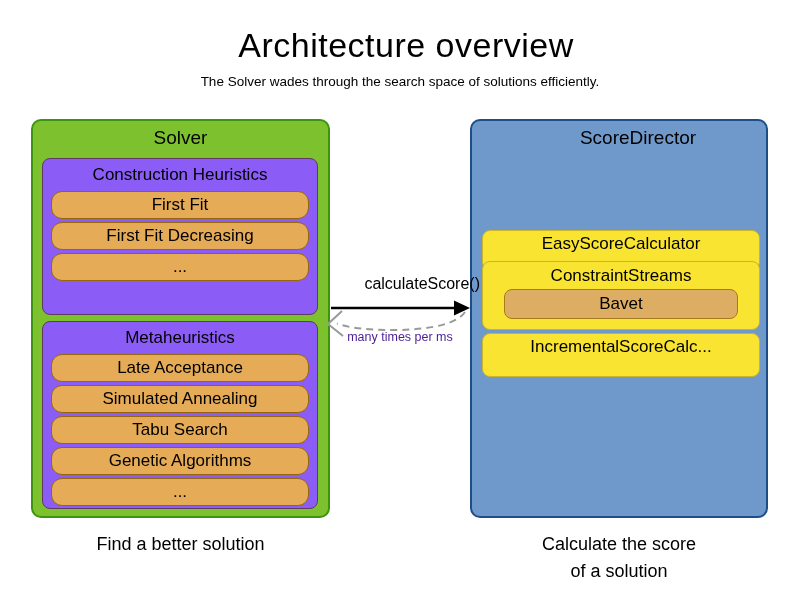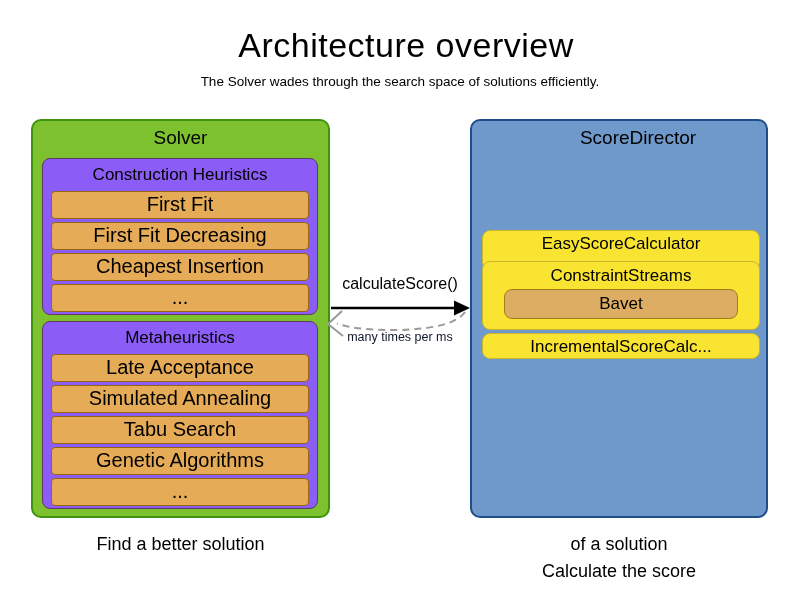--- a/index.html
+++ b/index.html
@@ -65,26 +65,26 @@
   .group-mh { top: 200px; height: 188px; }
   .group-title {
     text-align: center;
     font-size: 17px;
     line-height: 27px;
     flex: 0 0 27px;
   }
   .algo-item {
     background: #e5ab57;
     border: 1.5px solid #96660f;
-    border-radius: 4px;
+    border-radius: 11px;
     box-sizing: border-box;
     flex: 0 0 28px;
     line-height: 25px;
     text-align: center;
-    font-size: 20px;
+    font-size: 17px;
   }
 
   
   .sd-box {
     position: absolute;
     left: 470px; top: 119px;
     width: 298px; height: 399px;
     background: #7099cb;
     border: 2px solid #1d4e89;
     border-radius: 10px;
@@ -97,21 +97,21 @@
     width: 278px;
     background: #f9e431;
     border: 1.5px solid #c9b42b;
     border-radius: 8px;
     box-sizing: border-box;
     text-align: center;
     font-size: 17px;
   }
   .calc-easy { top: 109px; height: 40px; line-height: 25px; }
   .calc-cs   { top: 140px; height: 69px; }
-  .calc-inc  { top: 212px; height: 26px; line-height: 25px; }
+  .calc-inc  { top: 212px; height: 44px; line-height: 25px; }
   .calc-cs .calc-label { line-height: 27px; display: block; border-radius: 8px; }
   .bavet {
     margin: 0 21px;
     height: 30px;
     line-height: 27px;
     background: #ddad63;
     border: 1.5px solid #a67c1b;
     border-radius: 8px;
     box-sizing: border-box;
     text-align: center;
@@ -122,30 +122,30 @@
   .arrows-svg {
     position: absolute;
     left: 0; top: 0;
     width: 800px; height: 600px;
     pointer-events: none;
   }
   .arrow-label {
     position: absolute;
     left: 320px; top: 275px;
     width: 160px;
-    text-align: center;
+    text-align: right;
     font-size: 16px;
   }
   .arrow-sublabel {
     position: absolute;
     left: 320px; top: 330px;
     width: 160px;
     text-align: center;
     font-size: 12.5px;
-    color: #0f172a;
+    color: #4c1d95;
   }
 
   
   .caption {
     position: absolute;
     text-align: center;
     font-size: 18px;
     line-height: 27px;
   }
   .caption-left  { left: 31px;  top: 531px; width: 299px; }
@@ -159,21 +159,20 @@
   <div class="title">Architecture overview</div>
   <div class="subtitle sub1">The Solver wades through the search space of solutions efficiently.</div>
 
   <div class="solver-box">
     <div class="box-title">Solver</div>
 
     <div class="phase-group group-ch">
       <div class="group-title">Construction Heuristics</div>
       <div class="algo-item">First Fit</div>
       <div class="algo-item">First Fit Decreasing</div>
-      <div class="algo-item">Cheapest Insertion</div>
       <div class="algo-item">...</div>
     </div>
 
     <div class="phase-group group-mh">
       <div class="group-title">Metaheuristics</div>
       <div class="algo-item">Late Acceptance</div>
       <div class="algo-item">Simulated Annealing</div>
       <div class="algo-item">Tabu Search</div>
       <div class="algo-item">Genetic Algorithms</div>
       <div class="algo-item">...</div>
@@ -198,17 +197,17 @@
     <polygon points="470,308 454,300.5 454,315.5" fill="#000000"></polygon>
     <path d="M 465,312 C 457,324 432,329 399,330 C 367,330.5 347,327.5 337,323.5" fill="none" stroke="#999999" stroke-width="2" stroke-dasharray="7 5"></path>
     <polyline points="342,311 328,324 343,336" fill="none" stroke="#999999" stroke-width="2"></polyline>
   </svg>
 
   <div class="arrow-label">calculateScore()</div>
   <div class="arrow-sublabel">many times per ms</div>
 
   <div class="caption caption-left">Find a better solution</div>
   <div class="caption caption-right">
+    <div>Calculate the score</div>
     <div>of a solution</div>
-    <div>Calculate the score</div>
   </div>
 
 </div>
 
 </body></html>

